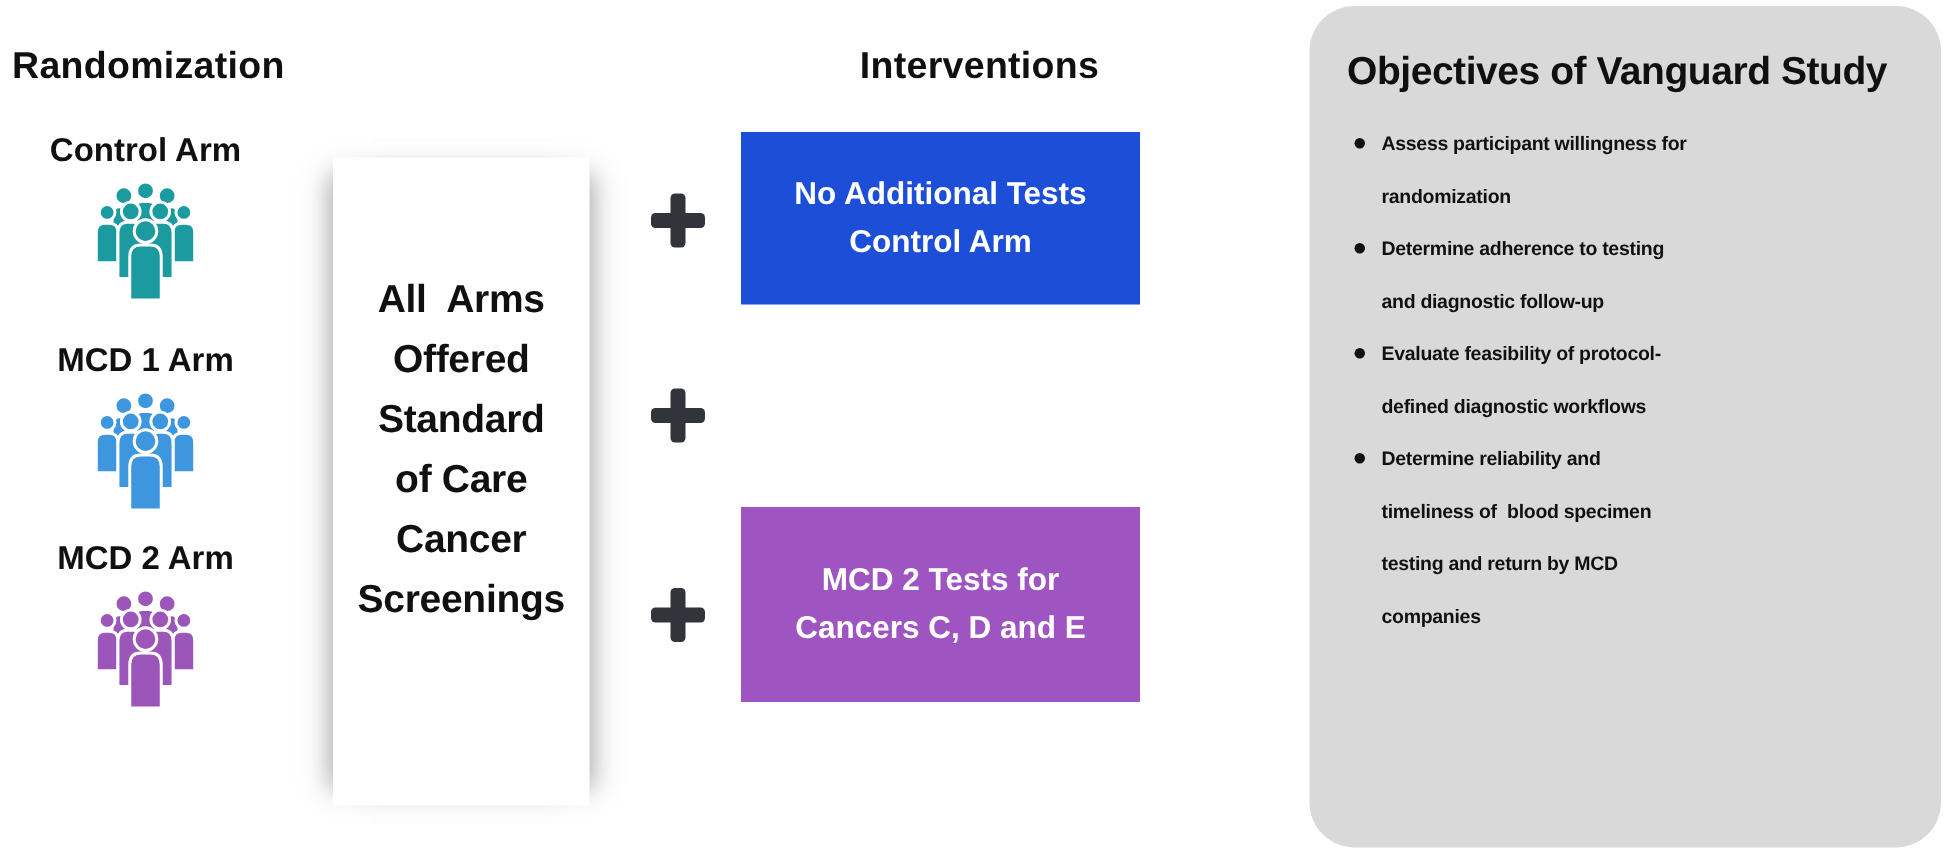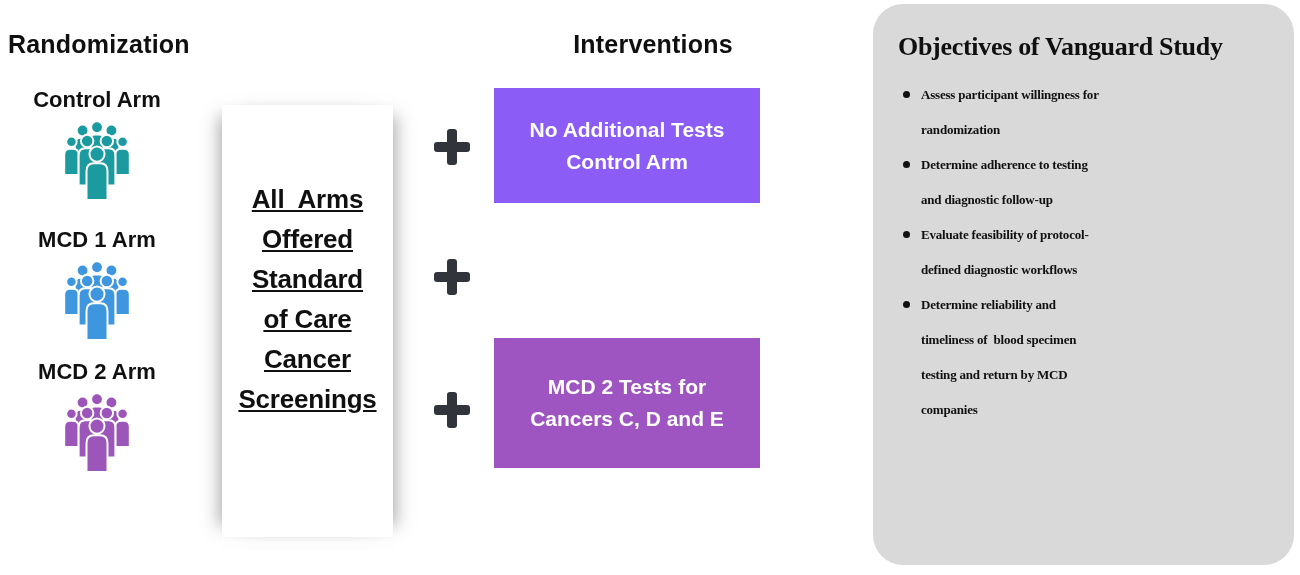--- a/index.html
+++ b/index.html
@@ -15,40 +15,40 @@
   .arm-0 { top:86px; } .arm-1 { top:226px; } .arm-2 { top:358px; }
   .arm-label { font-size:22px; font-weight:bold; line-height:28px; margin-bottom:6px; white-space:nowrap; }
   .crowd { width:66px; height:80px; display:block; }
 
   .soc-column {
     position:absolute; left:222px; top:105px; width:171px; height:432px; background:#ffffff;
     box-shadow:-14px 0 16px -11px rgba(90,90,90,.5), 14px 0 16px -11px rgba(90,90,90,.5);
   }
   .soc-text {
     margin-top:74px; width:100%; text-align:center; font-size:26px; font-weight:bold;
-    line-height:40px; white-space:pre; letter-spacing:-.2px;text-decoration:underline;
+    line-height:40px; white-space:pre; letter-spacing:-.2px;
   }
 
   .plus { position:absolute; width:36px; height:36px; }
   .plus-0 { left:434px; top:129px; } .plus-1 { left:434px; top:259px; } .plus-2 { left:434px; top:392px; }
   .plus .bar { position:absolute; border-radius:3px; }
   .plus .h { left:0; top:13px; width:36px; height:10px; }
   .plus .v { left:13px; top:0; width:10px; height:36px; }
 
   .ibox {
     position:absolute; left:494px; width:266px; display:flex; align-items:center; justify-content:center;
     color:#ffffff; font-weight:bold; font-size:21px; line-height:32px; text-align:center; white-space:pre-line;
   }
   .ibox-0 { top:88px;  height:115px; }
   .ibox-1 { top:225px; height:112px; }
   .ibox-2 { top:338px; height:130px; }
 
   .objectives {
     position:absolute; left:873px; top:4px; width:421px; height:561px; border-radius:30px;
-    padding:28px 28px 0 25px; box-sizing:border-box;font-family:Liberation Serif, serif;
+    padding:28px 28px 0 25px; box-sizing:border-box;
   }
   .obj-title { font-size:26px; font-weight:bold; white-space:nowrap; letter-spacing:-.3px; }
   .obj-list { list-style:none; margin:15px 0 0 0; padding:0; }
   .obj-list li {
     position:relative; padding-left:23px; font-size:13px; font-weight:bold;
     line-height:35px; white-space:pre-wrap; letter-spacing:-.2px;
   }
   .obj-list li::before {
     content:''; position:absolute; left:5px; top:14px; width:7px; height:7px;
     border-radius:50%; background:#101010;
@@ -123,21 +123,21 @@
   </div>
   <div class="plus plus-1">
     <span class="bar h" style="background-color: rgb(49, 53, 59);"></span>
     <span class="bar v" style="background-color: rgb(49, 53, 59);"></span>
   </div>
   <div class="plus plus-2">
     <span class="bar h" style="background-color: rgb(49, 53, 59);"></span>
     <span class="bar v" style="background-color: rgb(49, 53, 59);"></span>
   </div>
 
-  <div class="ibox ibox-0" style="background-color: #8b5cf6;">No Additional Tests
+  <div class="ibox ibox-0" style="background-color: #1d4ed8;">No Additional Tests
 Control Arm</div>
 
 
   <div class="ibox ibox-2" style="background-color: rgb(158, 85, 193);">MCD 2 Tests for
 Cancers C, D and E</div>
 
   <div class="objectives" style="background-color: rgb(217, 217, 217);">
     <div class="obj-title">Objectives of Vanguard Study</div>
     <ul class="obj-list">
       <li>Assess participant willingness for

